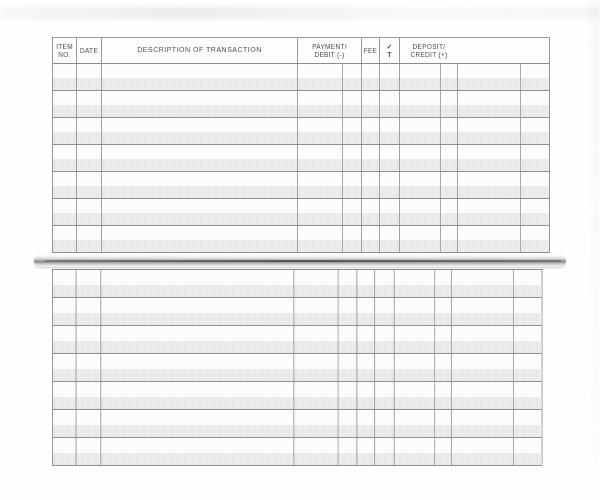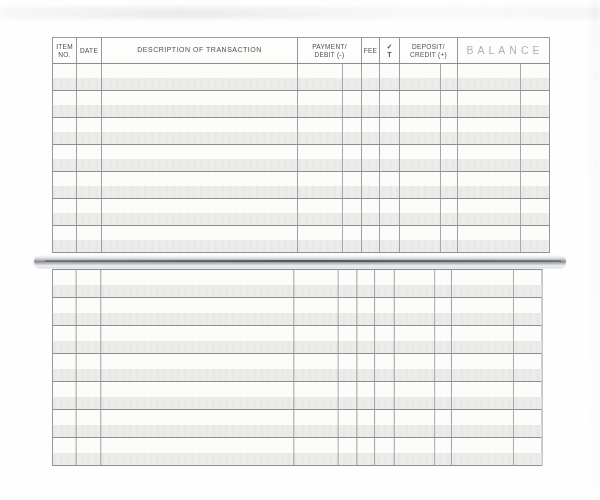--- a/index.html
+++ b/index.html
@@ -150,21 +150,20 @@
 NO.</div>
       <div class="hcell h-date">DATE</div>
       <div class="hcell h-desc">DESCRIPTION OF TRANSACTION</div>
       <div class="hcell h-payment">PAYMENT/
 DEBIT (-)</div>
       <div class="hcell h-fee">FEE</div>
       <div class="hcell h-tcheck">✓
 T</div>
       <div class="hcell h-deposit">DEPOSIT/
 CREDIT (+)</div>
-      <div class="hcell h-balance">BALANCE</div>
     </div>
     <div class="rows" id="rows-top">
         <div class="entry">
           <div class="shade"></div>
           <div class="cells">
             <div class="cell c-item"></div>
             <div class="cell c-date"></div>
             <div class="cell c-desc"></div>
             <div class="cell c-payment"></div>
             <div class="cell c-fee"></div>

